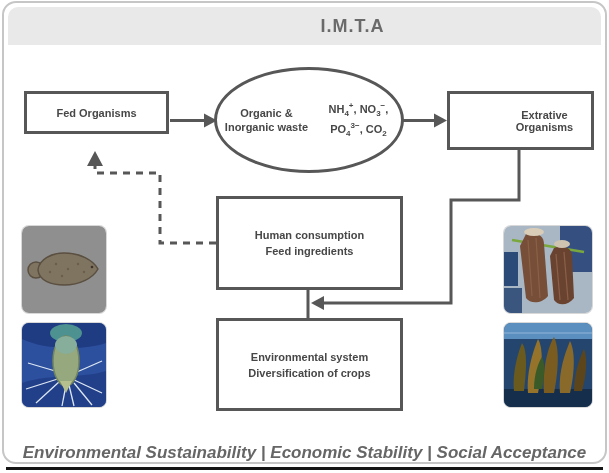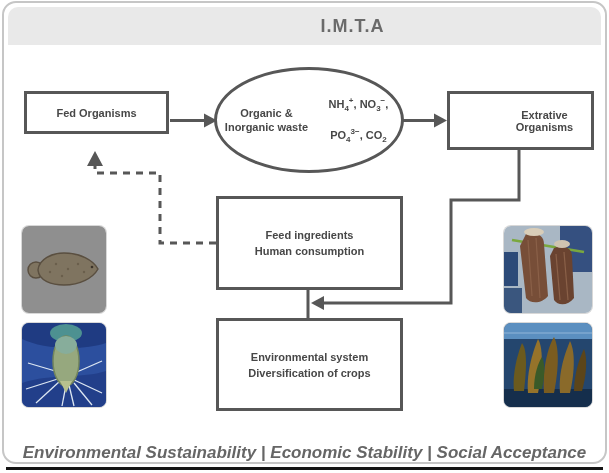--- a/index.html
+++ b/index.html
@@ -5,21 +5,21 @@
   html,body{margin:0;padding:0;background:#fff;}
   .stage{position:relative;width:609px;height:473px;font-family:"Liberation Sans",sans-serif;overflow:hidden;background:#fff;}
   .card{position:absolute;left:2px;top:1px;width:605px;height:463px;border:2px solid #c6c6c6;border-radius:14px;background:#fff;box-sizing:border-box;overflow:hidden;}
   .header{position:absolute;left:4px;top:4px;right:4px;height:38px;background:#e9e9e9;border-radius:10px 10px 0 0;}
   .header .title{width:100%;text-align:center;line-height:38px;font-size:18px;font-weight:bold;color:#6a6a6a;letter-spacing:1px;padding-left:48px;}
   .node{position:absolute;box-sizing:border-box;border:3px solid #575757;background:#fff;display:flex;align-items:center;justify-content:center;text-align:center;color:#474747;font-weight:bold;}
   .node .lines{font-size:11px;line-height:16px;}
   .label-sm{font-size:11px;}
   .ellipse{border-radius:50%;flex-direction:row;}
   .ellipse .etitle{font-size:11px;line-height:14px;}
-  .ellipse .formula{font-size:11px;line-height:23px;}
+  .ellipse .formula{font-size:11px;line-height:12px;}
   .ellipse sub{font-size:8px;}
   .ellipse sup{font-size:8px;}
   .flow-svg{position:absolute;left:0;top:0;width:609px;height:473px;pointer-events:none;}
   .photo{position:absolute;border-radius:7px;overflow:hidden;box-shadow:0 0 0 1px #d8d8d8;}
   .photo svg{display:block;}
   .caption{position:absolute;left:0;top:440px;width:100%;text-align:center;font-size:17px;font-weight:bold;color:#666;font-style:italic;}
   .bottom-line{position:absolute;left:6px;top:467px;width:597px;height:3px;background:#151515;}
 </style>
 </head>
 <body>
@@ -55,22 +55,22 @@
       <div class="etitle">Organic &amp; Inorganic waste</div>
       <div class="formula"><span>NH</span><sub>4</sub><sup>+</sup><span>, </span><span>NO</span><sub>3</sub><sup>−</sup><span>, </span><span>PO</span><sub>4</sub><sup>3−</sup><span>, </span><span>CO</span><sub>2</sub></div>
     </div>
 
     <div class="node" style="left:443px;top:88px;width:147px;height:59px;padding-left:48px;">
       <span class="label-sm">Extrative Organisms</span>
     </div>
 
     <div class="node" style="left:212px;top:193px;width:187px;height:94px;">
       <div class="lines">
+        <div>Human consumption</div>
         <div>Feed ingredients</div>
-        <div>Human consumption</div>
       </div>
     </div>
 
     <div class="node" style="left:212px;top:315px;width:187px;height:93px;">
       <div class="lines">
         <div>Environmental system</div>
         <div>Diversification of crops</div>
       </div>
     </div>
 

